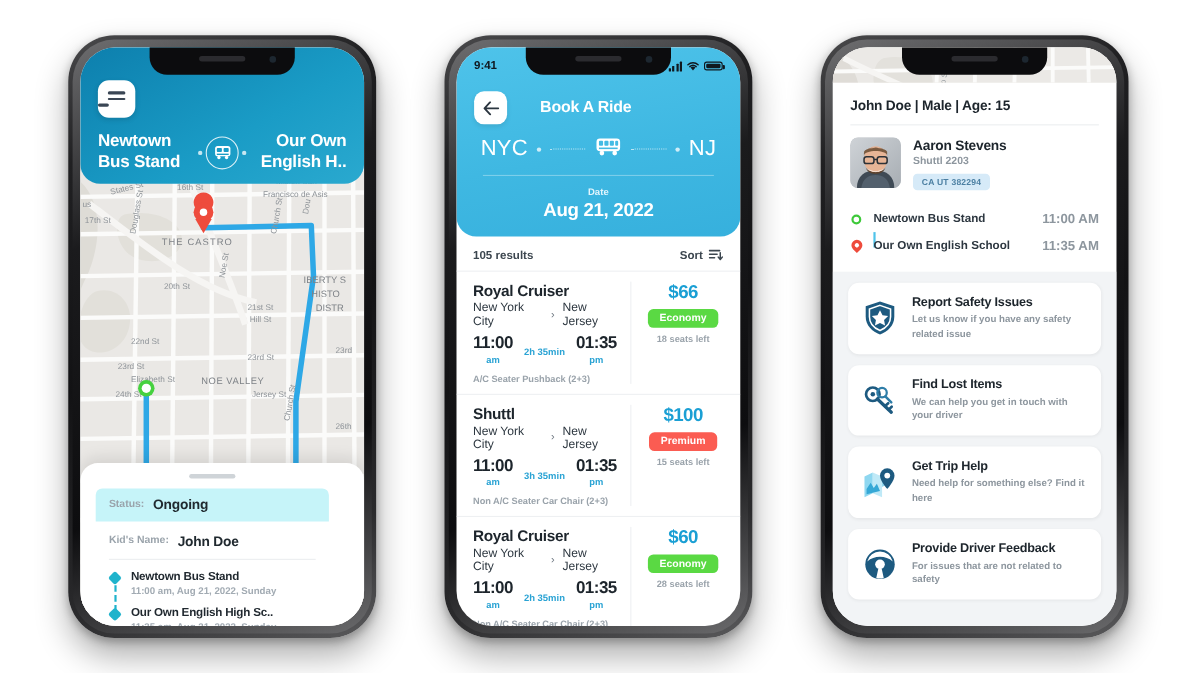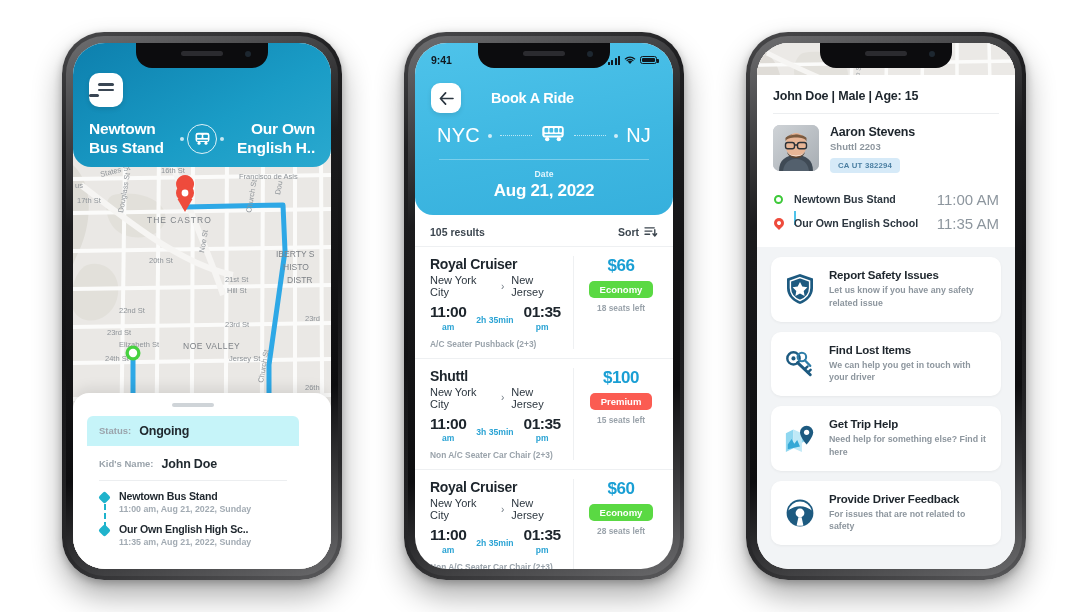--- a/index.html
+++ b/index.html
@@ -104,21 +104,21 @@
     margin: 0 3px; flex:0 0 auto;
   }
 
   .p1-map {
     position: absolute; top: 112px; left:0; right:0; bottom: 0;
     background: #e9e7e4;
     overflow: hidden;
   }
   .p1-sheet {
     position: absolute; left: 0; right: 0; bottom: 0;
-    height: 176px;
+    height: 148px;
     background:#fff;
     border-radius: 16px 16px 0 0;
     box-shadow: 0 -4px 14px rgba(0,0,0,.10);
     z-index: 25;
     padding: 10px 32px 0 14px;
   }
   .grabber { width: 42px; height: 3.5px; border-radius: 3px; background:#cfd4d8; margin: 0 auto 9px auto; }
   .status-strip {
     background:#c6f4f9; border-radius: 6px 6px 0 0;
     padding: 8px 12px; display:flex; align-items:center; gap:8px;
@@ -206,21 +206,21 @@
   .drv-veh { font-size:9.5px;color:#8d969e;margin-top:2px;font-weight:600;}
   .plate { display:inline-block;margin-top:6px;background:#d6eaf8;color:#4b7fa2;font-size:7.8px;font-weight:700;padding:3px 8px;border-radius:4px;letter-spacing:.2px;}
   .p3-stops { padding: 2px 16px 12px 16px; }
   .p3-stop { display:flex;align-items:center;gap:10px;height:24px;position:relative;}
   .p3-mark { width:11px;flex:0 0 11px;display:flex;justify-content:center;position:relative;}
   .ring { width:9px;height:9px;border-radius:50%;border:2.4px solid #3ec93a;background:#fff;}
   .pin { width:10px;height:10px;border-radius:50% 50% 50% 0;transform:rotate(-45deg);background:#ee4b3c;position:relative;}
   .pin::after{content:"";position:absolute;left:3px;top:3px;width:4px;height:4px;border-radius:50%;background:#fff;}
   .p3-connector{position:absolute;left:21px;top:24px;width:2px;height:14px;background:#4fc3ea;}
   .p3-stopname{flex:1;font-size:10.6px;color:#2d3740;font-weight:600;}
-  .p3-stoptime{font-size:15px;color:#8d969e;font-weight:400;}
+  .p3-stoptime{font-size:12px;color:#8d969e;font-weight:700;}
   .p3-help { background:#f2f4f6; padding: 10px 14px 14px 14px; flex:1; }
   .help-card {
     background:#fff;border-radius:10px;padding:12px 12px;display:flex;gap:12px;align-items:center;
     margin-bottom:10px;box-shadow:0 1px 3px rgba(0,0,0,.05);
   }
   .help-icon{width:34px;flex:0 0 34px;display:flex;align-items:center;justify-content:center;}
   .help-title{font-size:11.5px;font-weight:800;color:#1d252c;letter-spacing:-.2px;}
   .help-desc{font-size:8.8px;color:#8d969e;margin-top:3px;line-height:1.45;font-weight:600;}
 </style>
 </head>

